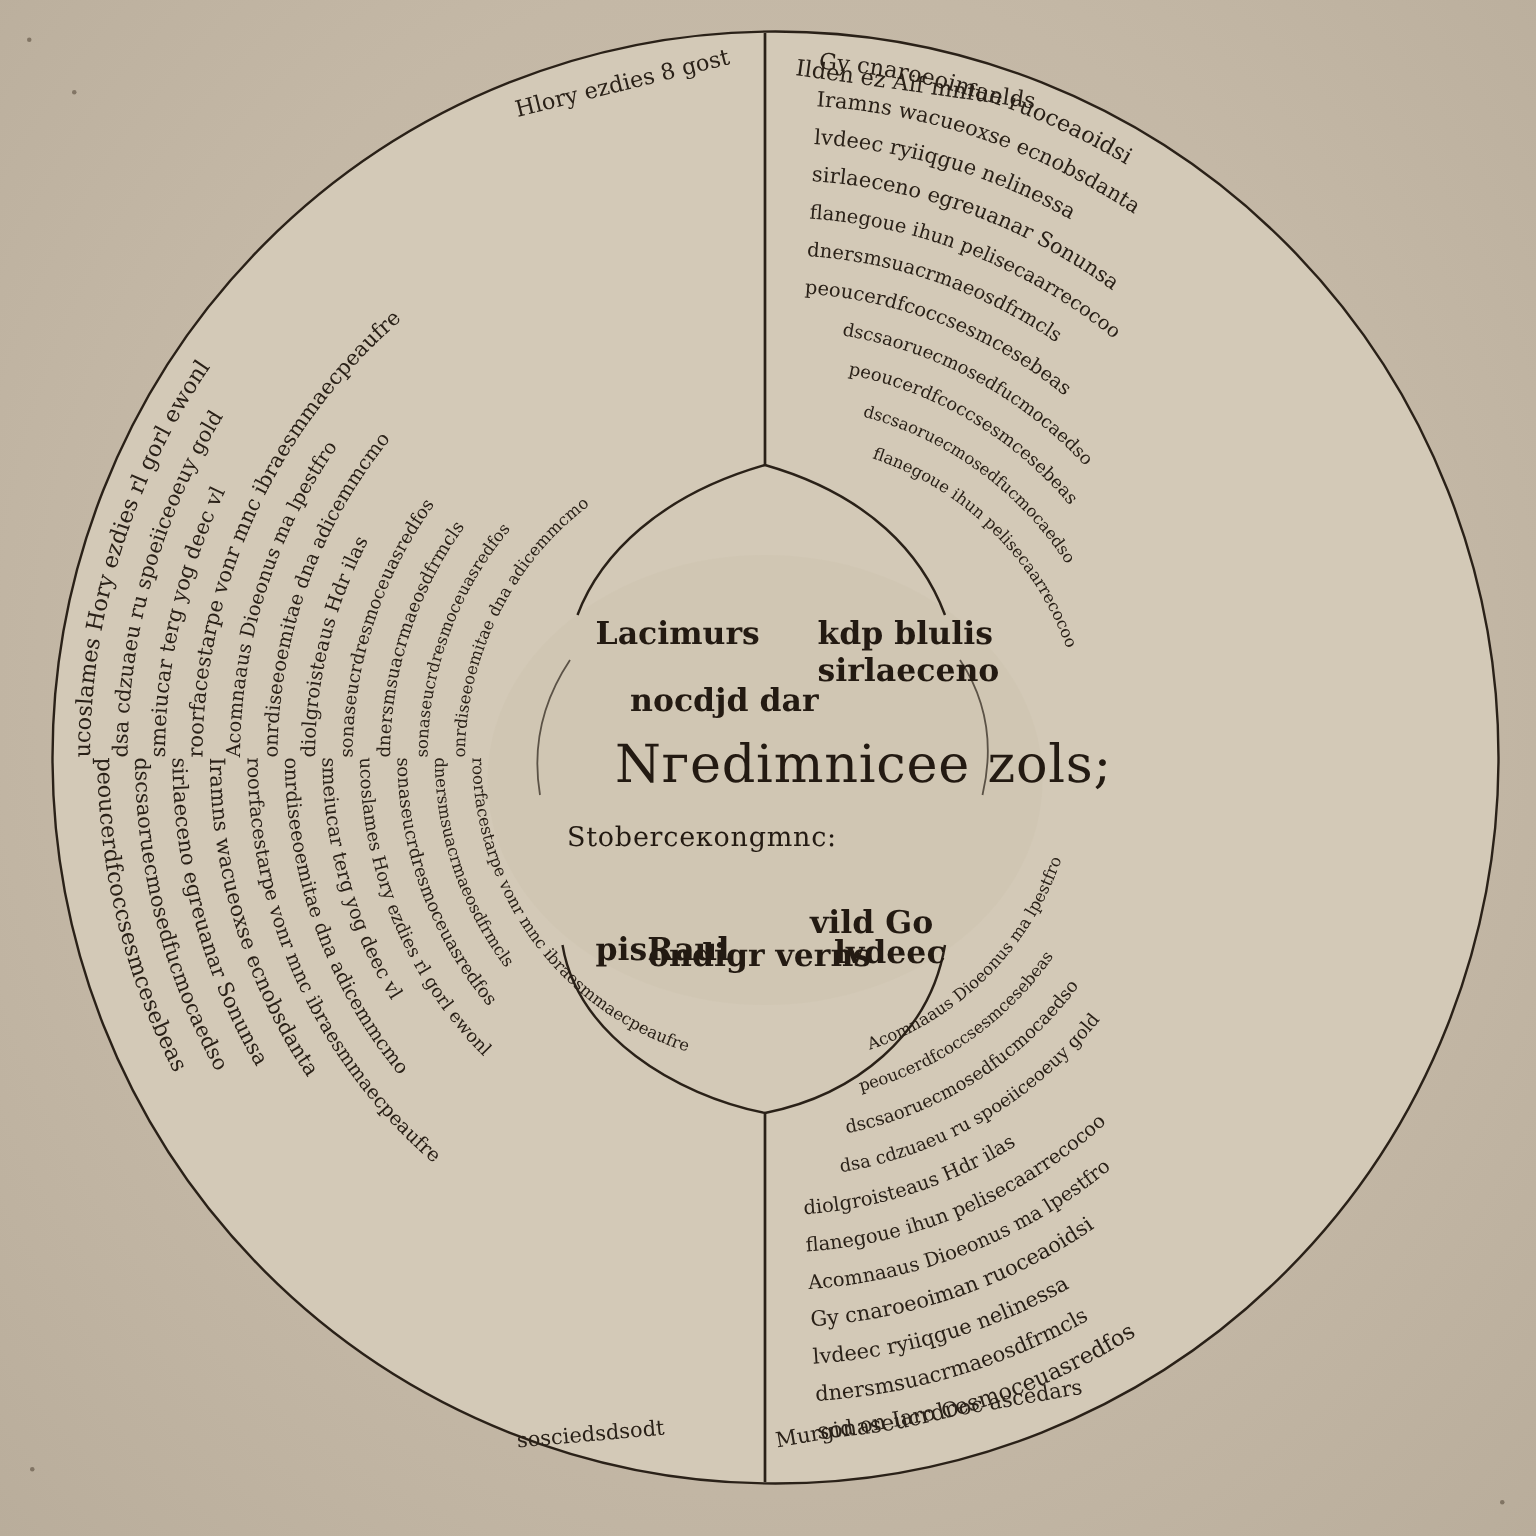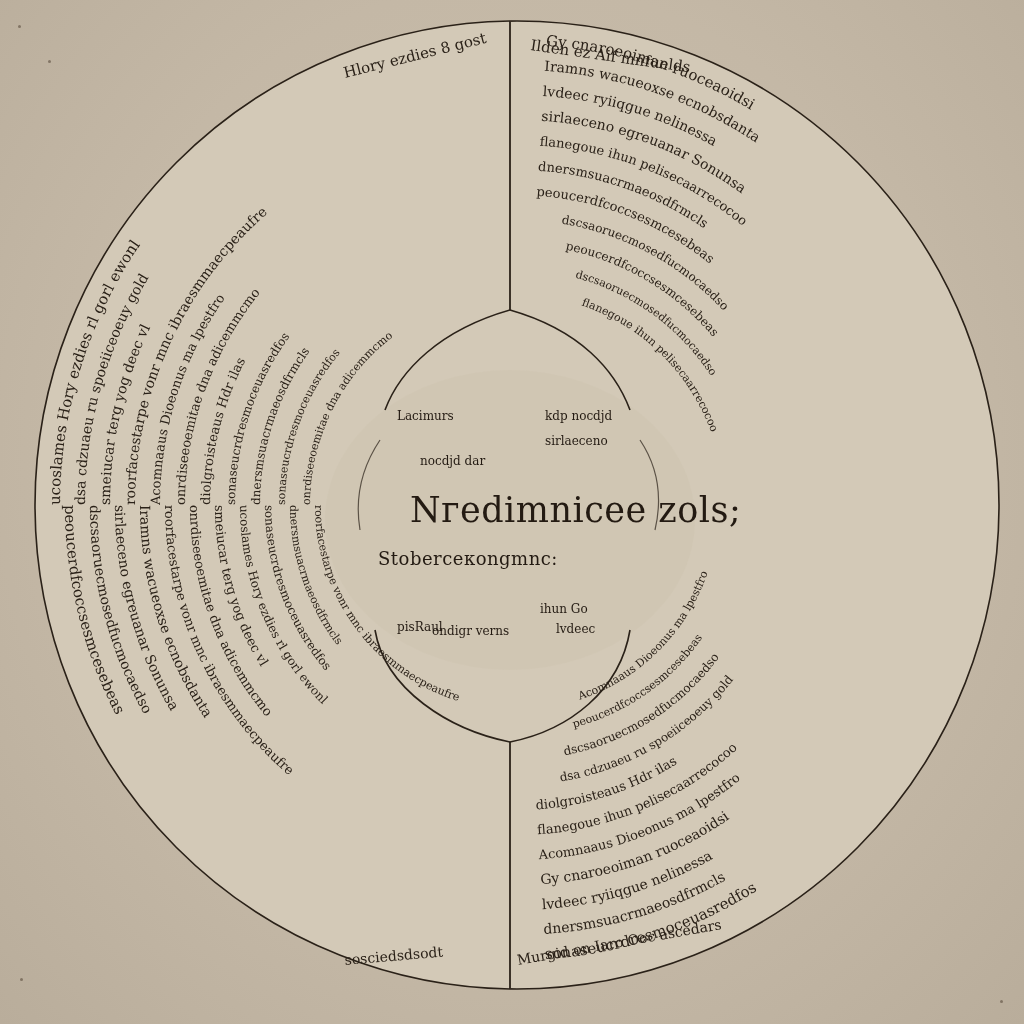--- a/index.html
+++ b/index.html
@@ -5,21 +5,21 @@
   html,body{margin:0;padding:0;}
   body{width:1024px;height:1024px;background:#c4b8a6;overflow:hidden;position:relative;
        font-family:"DejaVu Serif",serif;}
   .paper{position:absolute;inset:0;background:
      radial-gradient(ellipse at 50% 45%, #cbc0ae 0%, #c4b8a6 60%, #b9ad9b 100%);}
   svg.diagram{position:absolute;left:0;top:0;}
   .ring-text{font-family:"DejaVu Serif",serif;fill:#2a2118;}
   .center-label{position:absolute;color:#231a12;font-family:"DejaVu Serif",serif;white-space:nowrap;}
   .title1{left:410px;top:490px;font-size:35px;letter-spacing:0.5px;}
   .title2{left:378px;top:548px;font-size:18px;letter-spacing:0.5px;}
-  .note{font-size:12px;}
+  .note{font-size:21px;font-weight:bold;}
   .n1{left:397px;top:409px;}
   .n2{left:420px;top:454px;}
   .n3{left:545px;top:409px;}
   .n4{left:545px;top:434px;}
   .n5{left:432px;top:624px;}
   .n6{left:397px;top:620px;text-align:center;}
   .n7{left:540px;top:602px;}
   .n8{left:556px;top:622px;}
   .speck{position:absolute;width:3px;height:3px;border-radius:50%;background:#5a4d3e;opacity:.6;}
 </style>
@@ -124,23 +124,23 @@
   <text class="ring-text" x="530" y="50" font-size="15" transform="rotate(8 530 50)">Ilden ez Aif mnfuelds</text>
   <text class="ring-text" x="345" y="965" font-size="14" transform="rotate(-5 345 965)">sosciedsdsodt</text>
   <text class="ring-text" x="518" y="965" font-size="14" transform="rotate(-10 518 965)">Murgid on Iaro Ooc ascedars</text>
 </svg>
 
 <div class="center-label title1">Nгedimnicee zols;</div>
 <div class="center-label title2">Stoberceкongmnc:</div>
 
 <div class="center-label note n1">Lacimurs</div>
 <div class="center-label note n2">nocdjd dar</div>
-<div class="center-label note n3">kdp nocdjd</div>
+<div class="center-label note n3">kdp blulis</div>
 <div class="center-label note n4">sirlaeceno</div>
 <div class="center-label note n5">ondigr verns</div>
 <div class="center-label note n6">pisRaul</div>
-<div class="center-label note n7">ihun Go</div>
+<div class="center-label note n7">vild Go</div>
 <div class="center-label note n8">lvdeec</div>
 
 <div class="speck" style="left:18px;top:25px"></div>
 <div class="speck" style="left:48px;top:60px"></div>
 <div class="speck" style="left:20px;top:978px"></div>
 <div class="speck" style="left:1000px;top:1000px"></div>
 
 </body></html>

